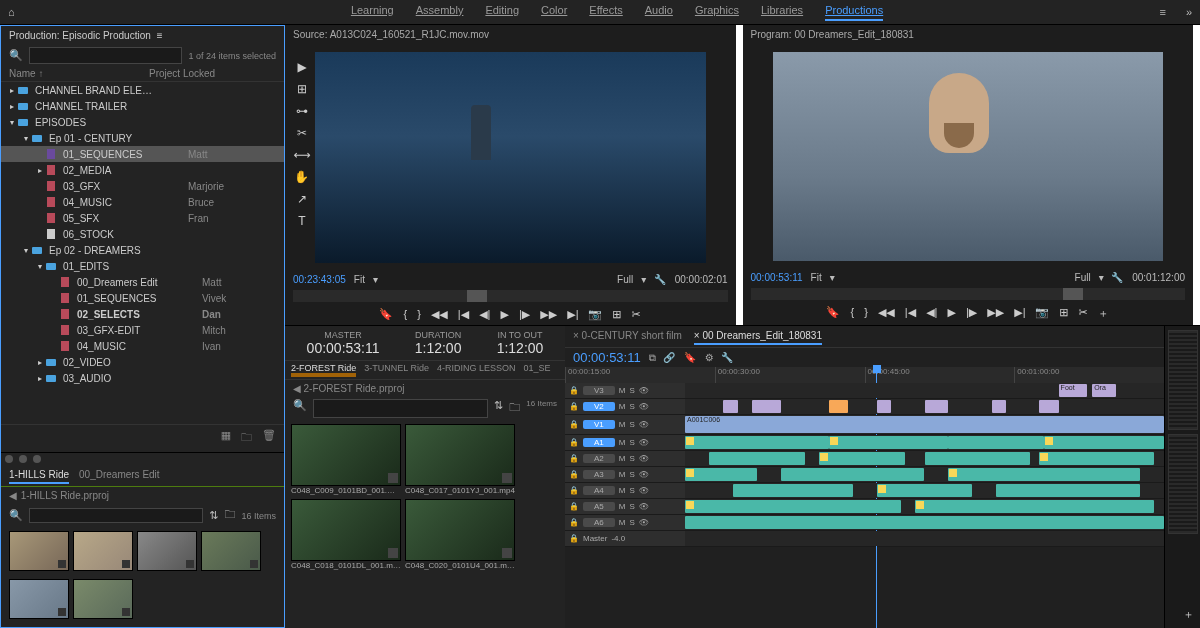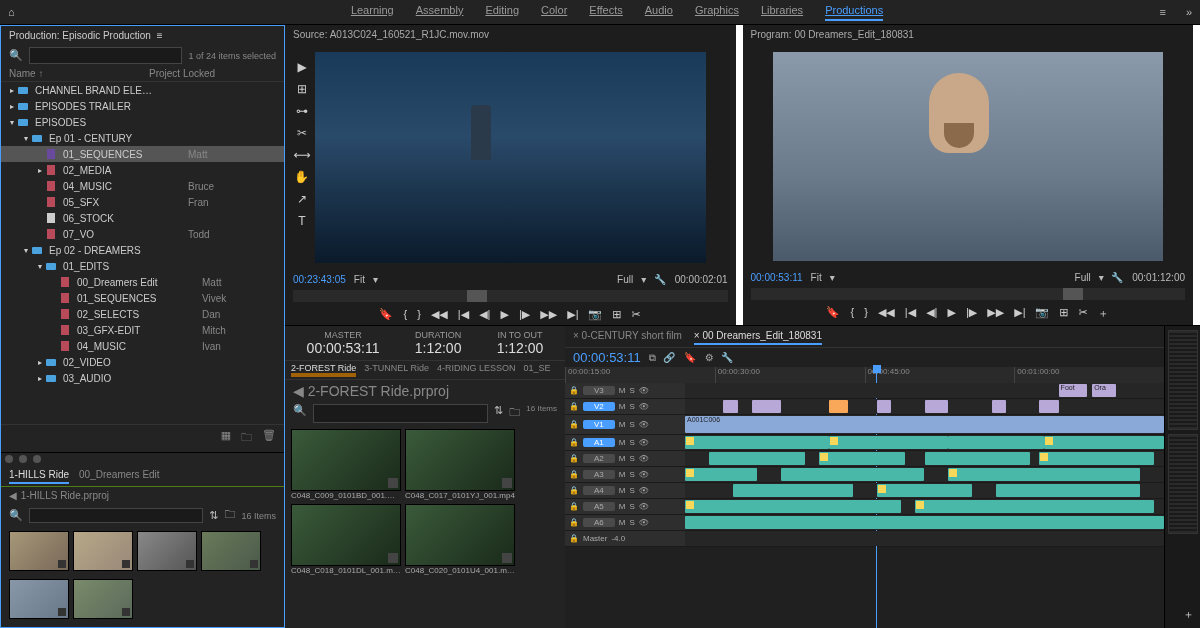--- a/index.html
+++ b/index.html
@@ -66,21 +66,21 @@
 .mon-play span { cursor:pointer; font-size:11px; }
 
 .bottom { display:grid; grid-template-columns:280px 1fr 36px; border-top:1px solid #000; }
 .seq-info { display:flex; flex-direction:column; background:#232323; }
 .seq-stats { display:flex; justify-content:space-around; padding:4px; font-size:9px; color:#999; border-bottom:1px solid #333; }
 .seq-stats div { text-align:center; }
 .seq-stats .big { font-size:14px; color:#ddd; }
 .seq-tabs { display:flex; padding:2px 6px; font-size:9px; gap:8px; border-bottom:1px solid #333; }
 .seq-tabs span { color:#888; cursor:pointer; }
 .seq-tabs span.active { color:#ddd; border-bottom:4px solid #a16207; }
-.seq-path { padding:3px 8px; font-size:14px; color:#888; }
+.seq-path { padding:3px 8px; font-size:10px; color:#888; }
 .seq-search { display:flex; padding:2px 8px; gap:6px; }
 .seq-search input { flex:1; background:#1a1a1a; border:1px solid #444; font-size:9px; padding:1px; color:#ccc; }
 .seq-thumbs { display:flex; flex-wrap:wrap; gap:4px; padding:4px 6px; }
 .seq-thumb { width:110px; }
 .seq-thumb .img { width:110px; height:62px; background:linear-gradient(135deg,#3a5a3a,#1a2a1a); border:1px solid #000; position:relative; }
 .seq-thumb .img::after { content:""; position:absolute; bottom:2px; right:2px; width:10px; height:10px; background:#444; }
 .seq-thumb .lbl { font-size:8px; color:#aaa; overflow:hidden; text-overflow:ellipsis; white-space:nowrap; }
 
 .timeline { display:flex; flex-direction:column; background:#202020; }
 .tl-tabs { display:flex; padding:2px 8px; font-size:10px; gap:12px; border-bottom:1px solid #333; }
@@ -159,21 +159,21 @@
           <span class="name">CHANNEL BRAND ELEMENTS</span>
           <span class="lock"></span>
         </div>
         <div class="tree-row" style="padding-left: 6px;">
           <span class="disc">▸</span>
           <span class="icon">
             <svg class="ico fldr">
               <rect x="1" y="3" width="10" height="7" rx="1"></rect>
             </svg>
           </span>
-          <span class="name">EPISODES TRAILER</span>
+          <span class="name">CHANNEL TRAILER</span>
           <span class="lock"></span>
         </div>
         <div class="tree-row" style="padding-left: 6px;">
           <span class="disc">▾</span>
           <span class="icon">
             <svg class="ico fldr">
               <rect x="1" y="3" width="10" height="7" rx="1"></rect>
             </svg>
           </span>
           <span class="name">EPISODES</span>
@@ -209,20 +209,30 @@
           <span class="name">02_MEDIA</span>
           <span class="lock"></span>
         </div>
         <div class="tree-row" style="padding-left: 34px;">
           <span class="disc"></span>
           <span class="icon">
             <svg class="ico projfile">
               <rect x="2" y="1" width="8" height="10"></rect>
             </svg>
           </span>
+          <span class="name">03_GFX</span>
+          <span class="lock">Marjorie</span>
+        </div>
+        <div class="tree-row" style="padding-left: 34px;">
+          <span class="disc"></span>
+          <span class="icon">
+            <svg class="ico projfile">
+              <rect x="2" y="1" width="8" height="10"></rect>
+            </svg>
+          </span>
           <span class="name">04_MUSIC</span>
           <span class="lock">Bruce</span>
         </div>
         <div class="tree-row" style="padding-left: 34px;">
           <span class="disc"></span>
           <span class="icon">
             <svg class="ico projfile">
               <rect x="2" y="1" width="8" height="10"></rect>
             </svg>
           </span>
@@ -232,30 +242,20 @@
         <div class="tree-row" style="padding-left: 34px;">
           <span class="disc"></span>
           <span class="icon">
             <svg class="ico doc">
               <rect x="2" y="1" width="8" height="10" fill="#ccc"></rect>
             </svg>
           </span>
           <span class="name">06_STOCK</span>
           <span class="lock"></span>
         </div>
-        <div class="tree-row" style="padding-left: 34px;">
-          <span class="disc"></span>
-          <span class="icon">
-            <svg class="ico projfile">
-              <rect x="2" y="1" width="8" height="10"></rect>
-            </svg>
-          </span>
-          <span class="name">07_VO</span>
-          <span class="lock">Todd</span>
-        </div>
         <div class="tree-row" style="padding-left: 20px;">
           <span class="disc">▾</span>
           <span class="icon">
             <svg class="ico fldr">
               <rect x="1" y="3" width="10" height="7" rx="1"></rect>
             </svg>
           </span>
           <span class="name">Ep 02 - DREAMERS</span>
           <span class="lock"></span>
         </div>
@@ -282,21 +282,21 @@
         <div class="tree-row" style="padding-left: 48px;">
           <span class="disc"></span>
           <span class="icon">
             <svg class="ico projfile">
               <rect x="2" y="1" width="8" height="10"></rect>
             </svg>
           </span>
           <span class="name">01_SEQUENCES</span>
           <span class="lock">Vivek</span>
         </div>
-        <div class="tree-row" style="padding-left: 48px;">
+        <div class="tree-row" style="padding-left: 48px; font-weight: bold;">
           <span class="disc"></span>
           <span class="icon">
             <svg class="ico projfile">
               <rect x="2" y="1" width="8" height="10"></rect>
             </svg>
           </span>
           <span class="name">02_SELECTS</span>
           <span class="lock">Dan</span>
         </div>
         <div class="tree-row" style="padding-left: 48px;">

